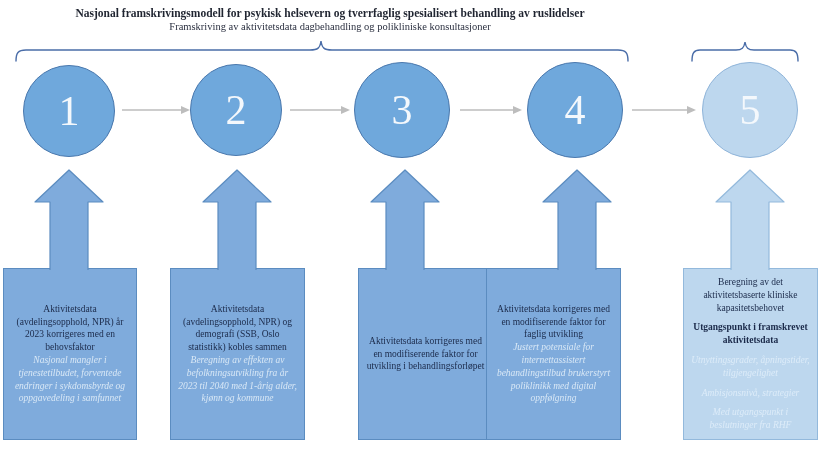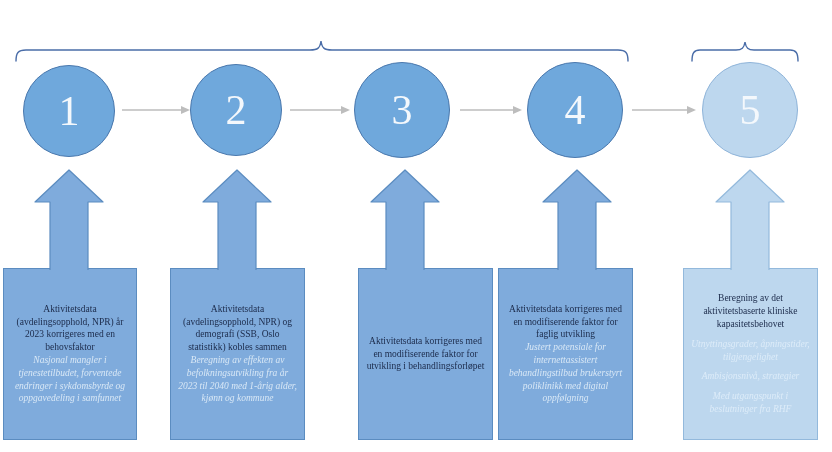--- a/index.html
+++ b/index.html
@@ -29,33 +29,37 @@
   .uparrow path{fill:#7fabdc;stroke:#5b8cc0;stroke-width:1.2;stroke-linejoin:round;}
   .uparrow.light path{fill:#bdd7ee;stroke:#93b9dc;}
   .a1{left:34px;} .a2{left:202px;} .a3{left:370px;} .a4{left:542px;} .a5{left:715px;}
   
   .box{position:absolute;top:268px;height:172px;background:#7fabdc;border:1px solid #5b8cc0;
     box-sizing:border-box;display:flex;flex-direction:column;justify-content:center;align-items:center;
     padding:4px 7px;text-align:center;z-index:1;}
   .b1{left:3px;width:134px;}
   .b2{left:170px;width:135px;}
   .b3{left:358px;width:135px;}
-  .b4{left:498px;width:135px;}
+  .b4{left:486px;width:135px;}
   .b5{left:683px;width:135px;background:#bdd7ee;border-color:#93b9dc;gap:7px;}
   .box p{margin:0;font-size:9.5px;line-height:1.35;}
   .box .main{color:#1b2a4a;}
   .box .boldline{color:#1b2a4a;font-weight:bold;}
   .box .ital{color:#d9e8f6;font-style:italic;}
   .b5 .ital{color:#ddecf9;}
 </style>
 </head>
 <body>
 
 <div class="canvas">
 
+  <div class="hdr-left">
+    <div class="t">Nasjonal framskrivingsmodell for psykisk helsevern og tverrfaglig spesialisert behandling av ruslidelser</div>
+    <div class="s">Framskriving av aktivitetsdata dagbehandling og polikliniske konsultasjoner</div>
+  </div>
 
   <svg class="overlay" viewBox="0 0 832 452">
     <g stroke="#4a6da8" stroke-width="1.4" fill="none" stroke-linecap="round">
       <path d="M16 61 C16 53 18 50 26 50 L310 50 C318 50 320 48 321 41 C322 48 324 50 332 50 L618 50 C626 50 628 53 628 61"></path>
     </g>
     <g stroke="#4a6da8" stroke-width="1.4" fill="none" stroke-linecap="round">
       <path d="M692 61 C692 53 694 50 700 50 L736 50 C742 50 744 48 745 42 C746 48 748 50 754 50 L790 50 C796 50 798 53 798 61"></path>
     </g>
     <g>
       <line x1="122" y1="110" x2="182" y2="110" stroke="#bdbdbd" stroke-width="1.5"></line>
@@ -117,18 +121,19 @@
   </div>
   <div class="box b3">
     <p class="main">Aktivitetsdata korrigeres med en modifiserende faktor for utvikling i behandlingsforløpet</p>
   </div>
   <div class="box b4">
     <p class="main">Aktivitetsdata korrigeres med en modifiserende faktor for faglig utvikling</p>
     <p class="ital">Justert potensiale for internettassistert behandlingstilbud brukerstyrt poliklinikk med digital oppfølgning</p>
   </div>
   <div class="box b5">
     <p class="main">Beregning av det aktivitetsbaserte kliniske kapasitetsbehovet</p>
+    <p class="boldline">Utgangspunkt i framskrevet aktivitetsdata</p>
     <p class="ital">Utnyttingsgrader, åpningstider, tilgjengelighet</p>
     <p class="ital">Ambisjonsnivå, strategier</p>
     <p class="ital">Med utgangspunkt i beslutninger fra RHF</p>
   </div>
 
 </div>
 
 </body></html>

